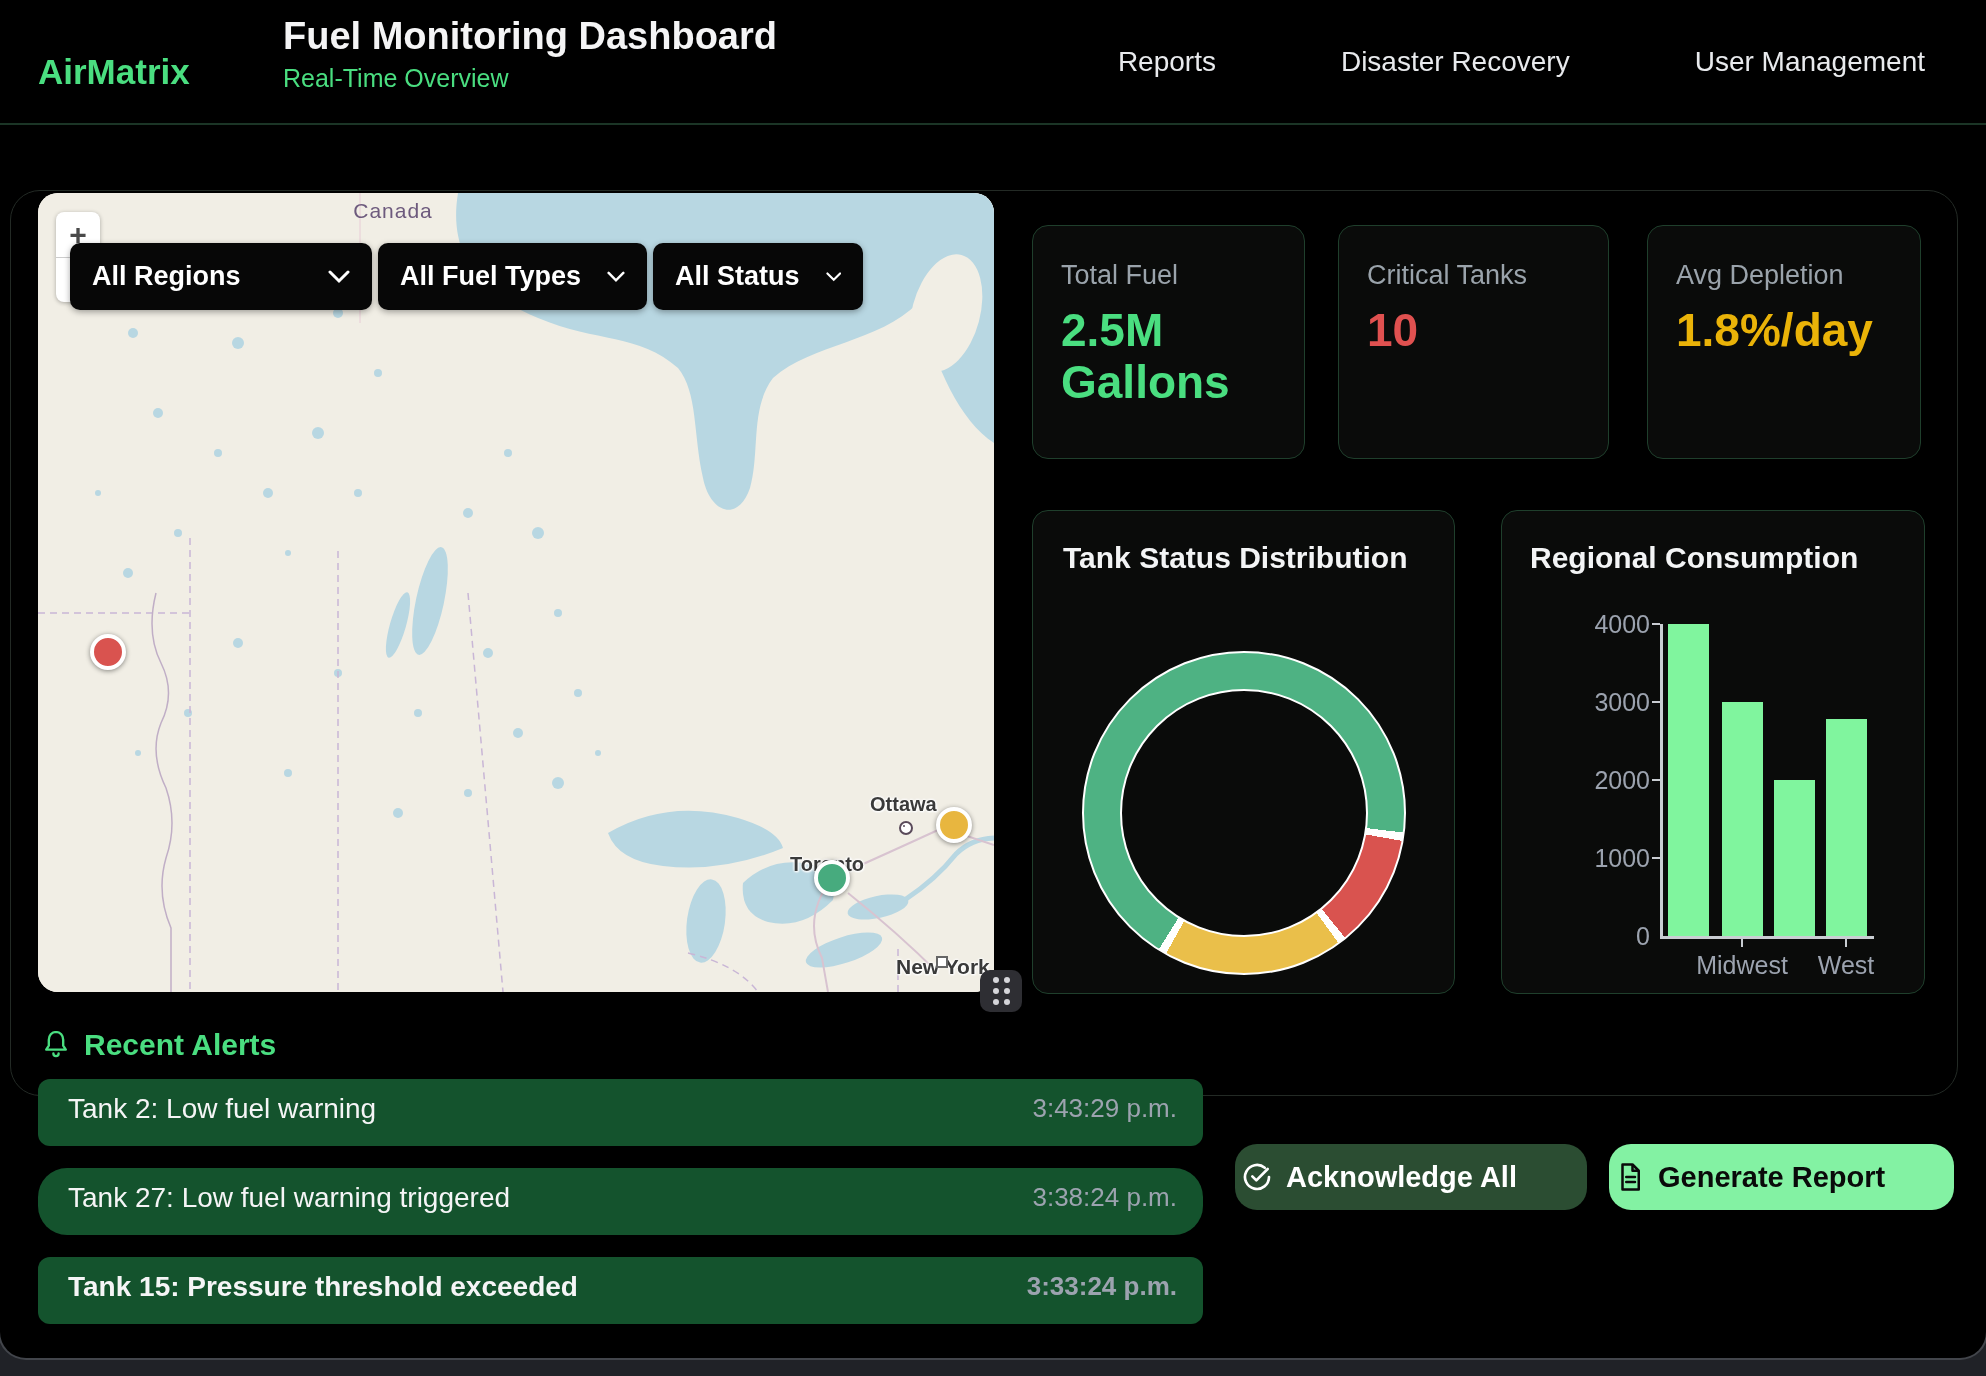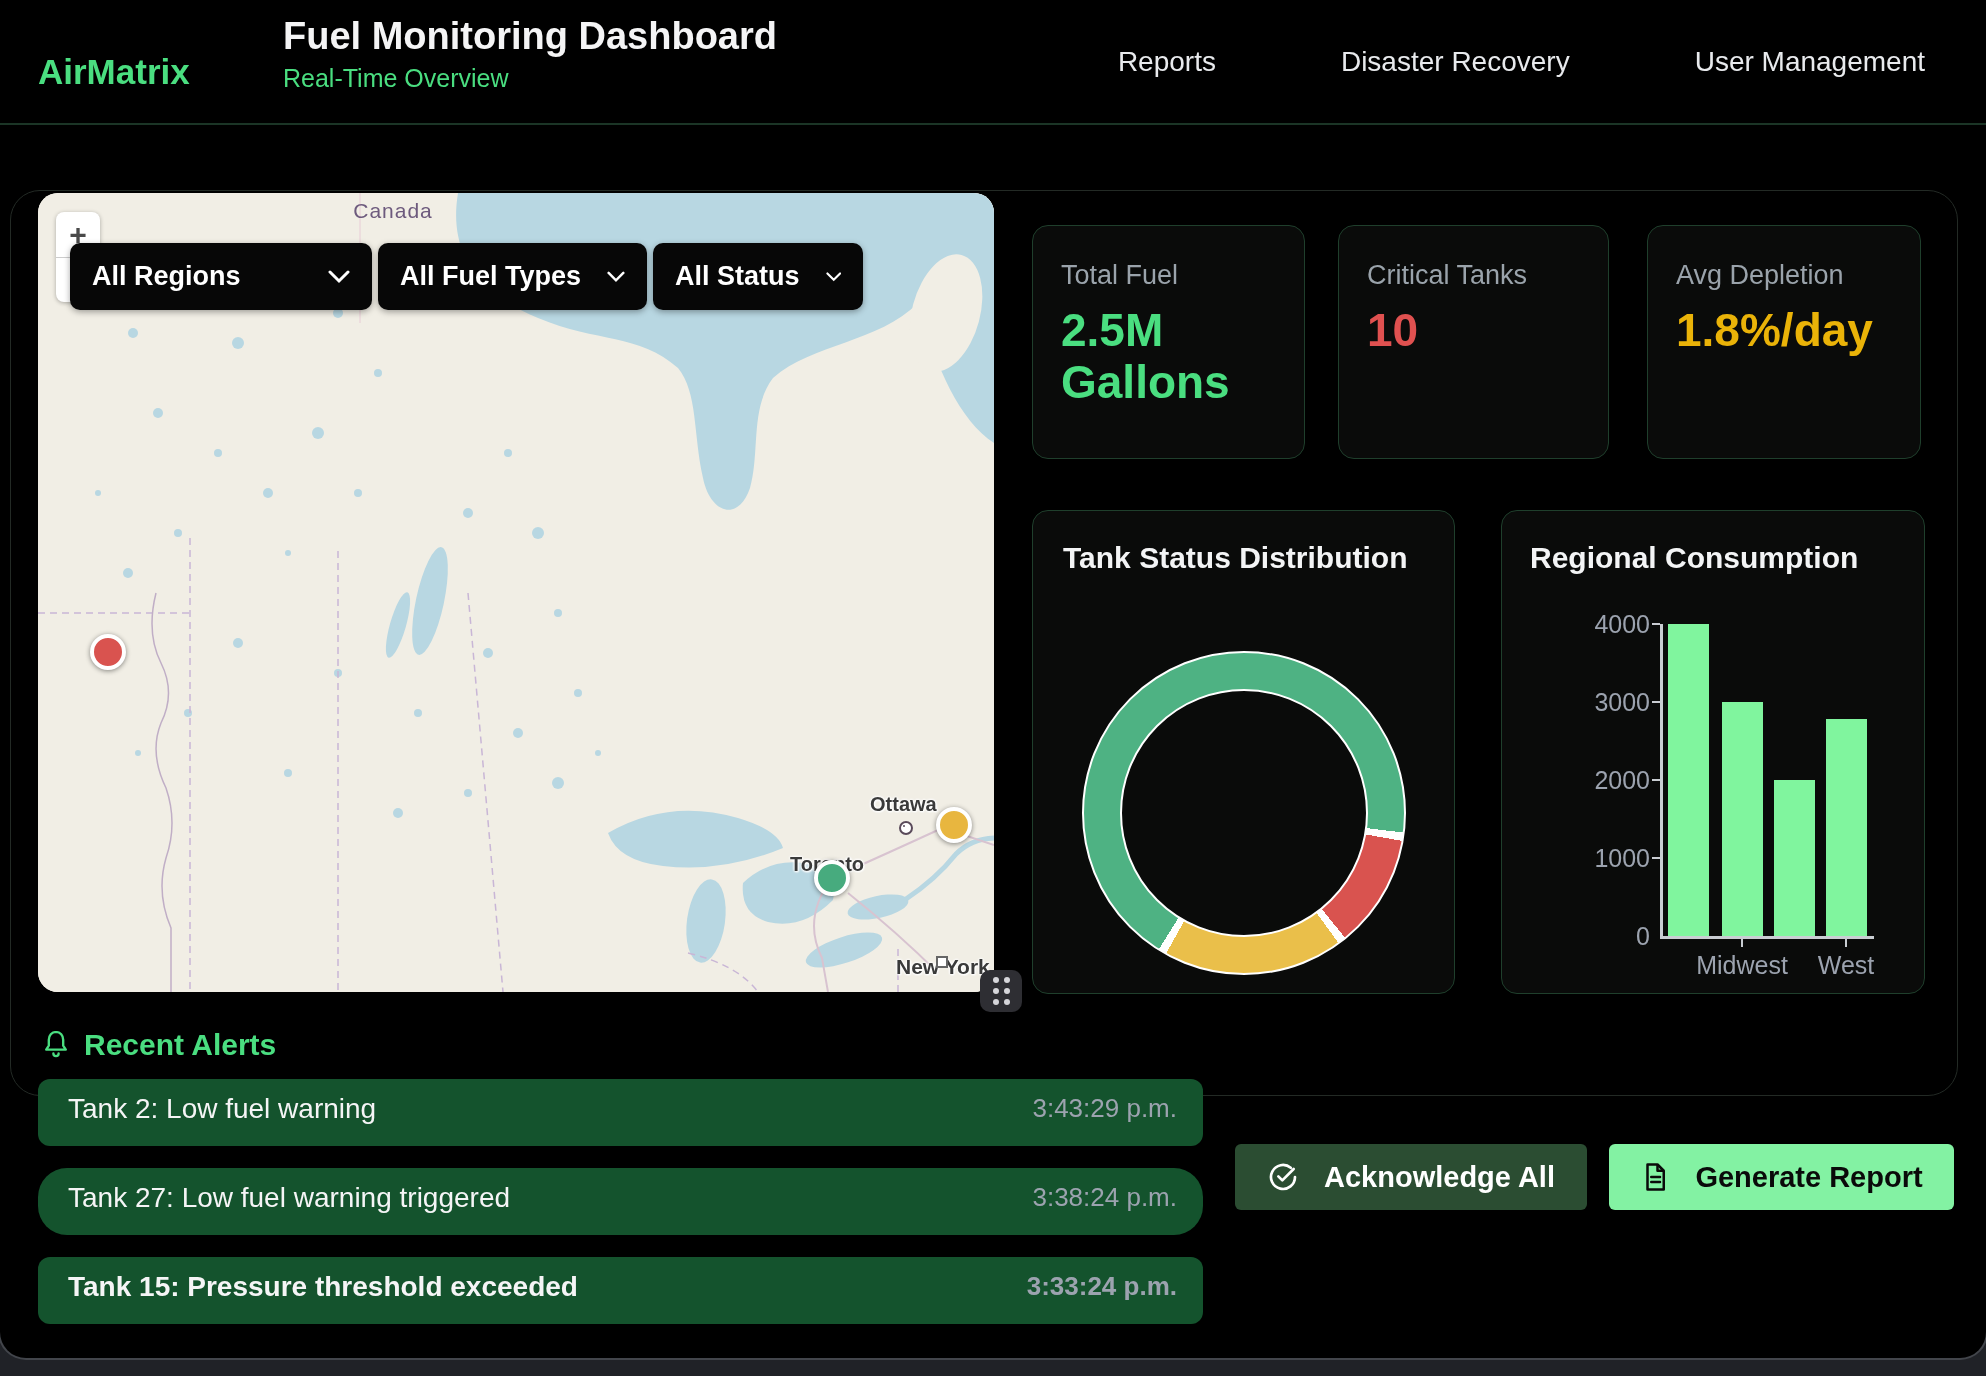--- a/index.html
+++ b/index.html
@@ -57,22 +57,22 @@
   .bar{width:41px;bottom:57px;}
   .axis{background:#c9cdd2;}
   
   .alerts-title{font-size:30px;font-weight:bold;color:#4ade80;}
   .alert-row{left:38px;width:1165px;height:67px;background:#14532d;border-radius:12px;
              display:flex;align-items:center;justify-content:space-between;padding:0 26px 8px 30px;
              box-sizing:border-box;cursor:pointer;}
   .alert-text{font-size:28px;color:#f5f5f6;}
   .alert-time{font-size:26px;color:#9ca3af;}
   
-  .btn{height:66px;border-radius:6px;display:flex;align-items:center;justify-content:center;
-       gap:25px;cursor:pointer;border:none;}
+  .btn{height:66px;border-radius:22px;display:flex;align-items:center;
+       gap:13px;cursor:pointer;border:none;}
   .btn-ack{left:1235px;top:1144px;width:352px;background:#2b4d32;}
   .btn-ack span{color:#fff;font-size:29px;font-weight:bold;}
   .btn-gen{left:1609px;top:1144px;width:345px;background:#83f2a3;}
   .btn-gen span{color:#0a0a0a;font-size:29px;font-weight:bold;}
 </style>
 </head>
 <body>
 
 <div class="window">
 

